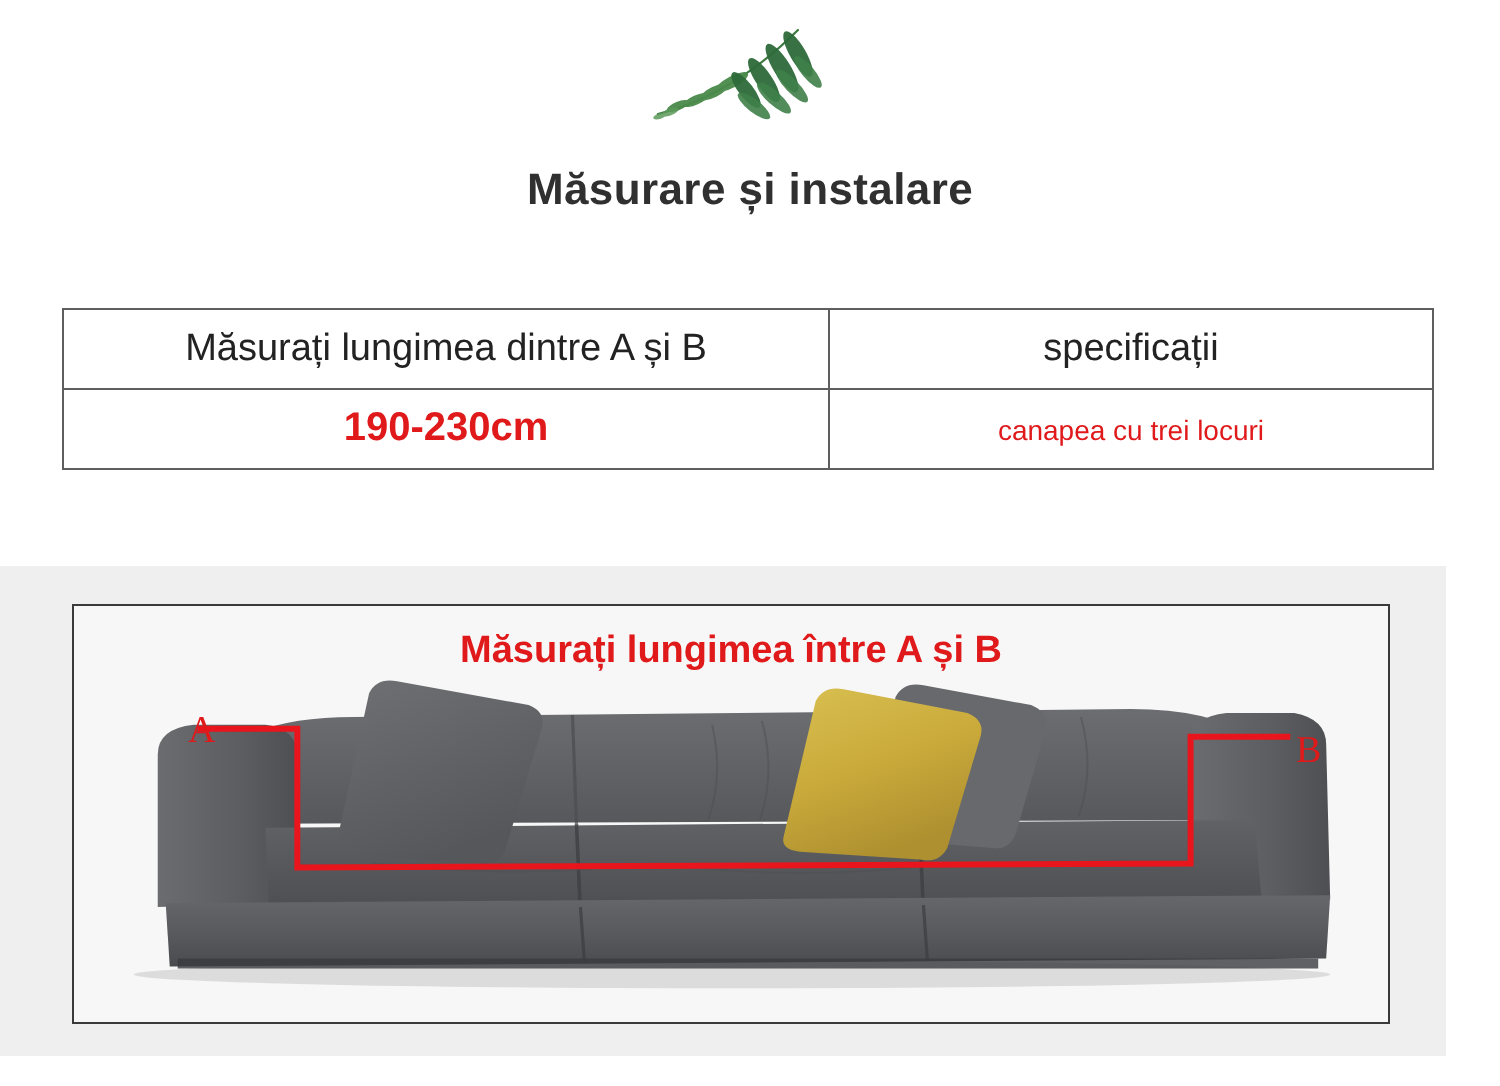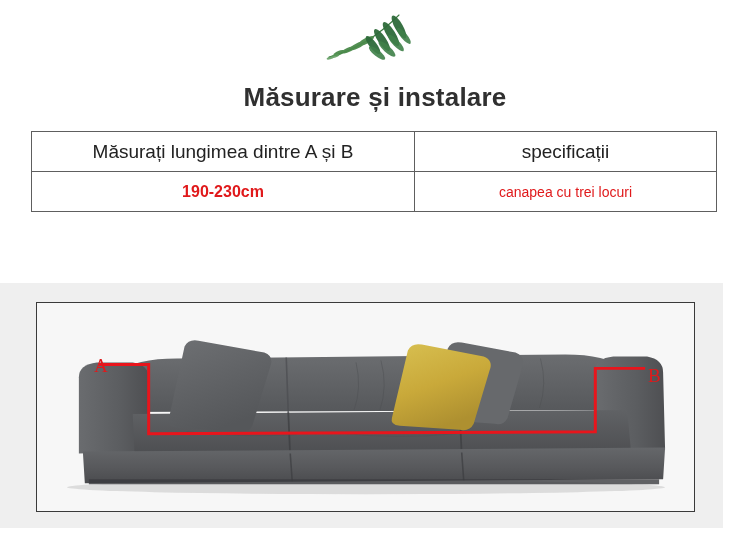--- a/index.html
+++ b/index.html
@@ -27,30 +27,30 @@
     justify-content: center;
   }
   .logo-wrap svg { display: block; }
 
   
   .page-title {
     position: absolute;
     left: 0; top: 82px;
     width: 750px;
     text-align: center;
-    font-size: 26px;
+    font-size: 22px;
     font-weight: bold;
     letter-spacing: .2px;
     color: #303030;
   }
 
   
   .spec-table {
     position: absolute;
-    left: 31px; top: 131px;
+    left: 31px; top: 154px;
     width: 667px;
     border-collapse: collapse;
     table-layout: fixed;
     background: #ffffff;
   }
   .spec-table td {
     border: 1px solid #5e5e5e;
     text-align: center;
     vertical-align: middle;
     height: 39px;
@@ -58,21 +58,21 @@
   }
   .col-a { width: 374px; }
   .col-b { width: 293px; }
 
   .hdr-cell {
     font-size: 19px;
     color: #222222;
     font-weight: normal;
   }
   .val-cell {
-    font-size: 16px;
+    font-size: 20px;
     font-weight: bold;
     color: #e0191b;
   }
   .spec-cell {
     font-size: 14px;
     font-weight: normal;
     color: #e0191b;
   }
 
   
@@ -168,20 +168,21 @@
       <td class="col-a val-cell">190-230cm</td>
       <td class="col-b spec-cell">canapea cu trei locuri</td>
     </tr>
   </tbody>
 </table>
 
 <div class="photo-band"></div>
 
 <div class="photo-panel">
 
+  <div class="panel-title">Măsurați lungimea între A și B</div>
 
   <div class="sofa-stage">
     <svg viewBox="0 0 659 210" preserveAspectRatio="none">
       <defs>
         <linearGradient id="gBody" x1="0" y1="0" x2="0" y2="1">
           <stop offset="0%" stop-color="#65676a"></stop>
           <stop offset="55%" stop-color="#58595c"></stop>
           <stop offset="100%" stop-color="#4a4b4e"></stop>
         </linearGradient>
         <linearGradient id="gSeat" x1="0" y1="0" x2="0" y2="1">

